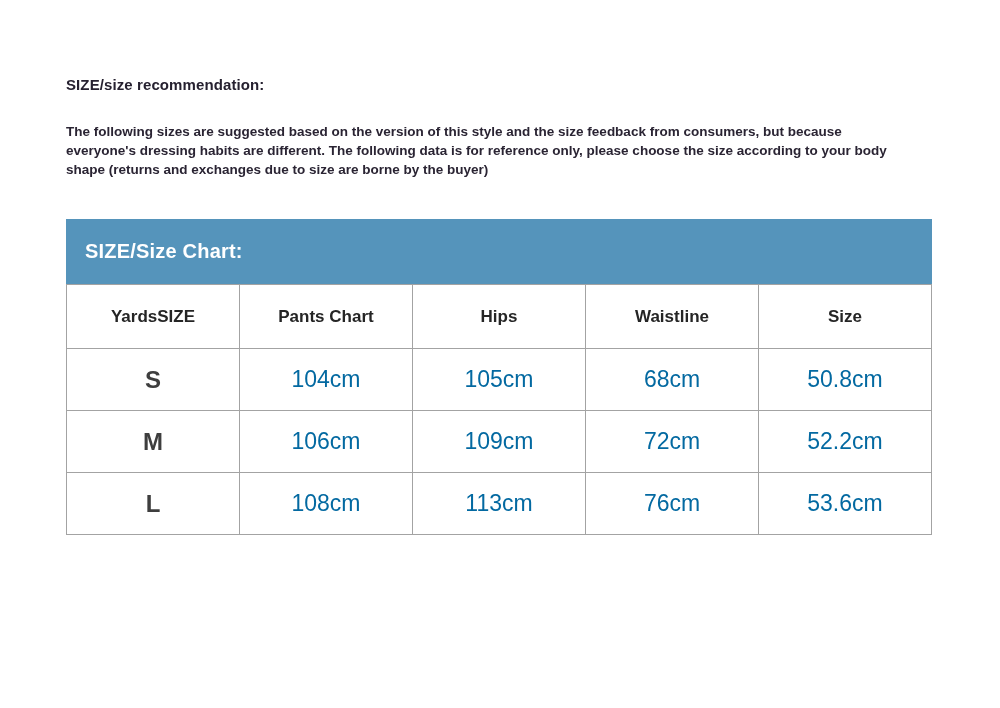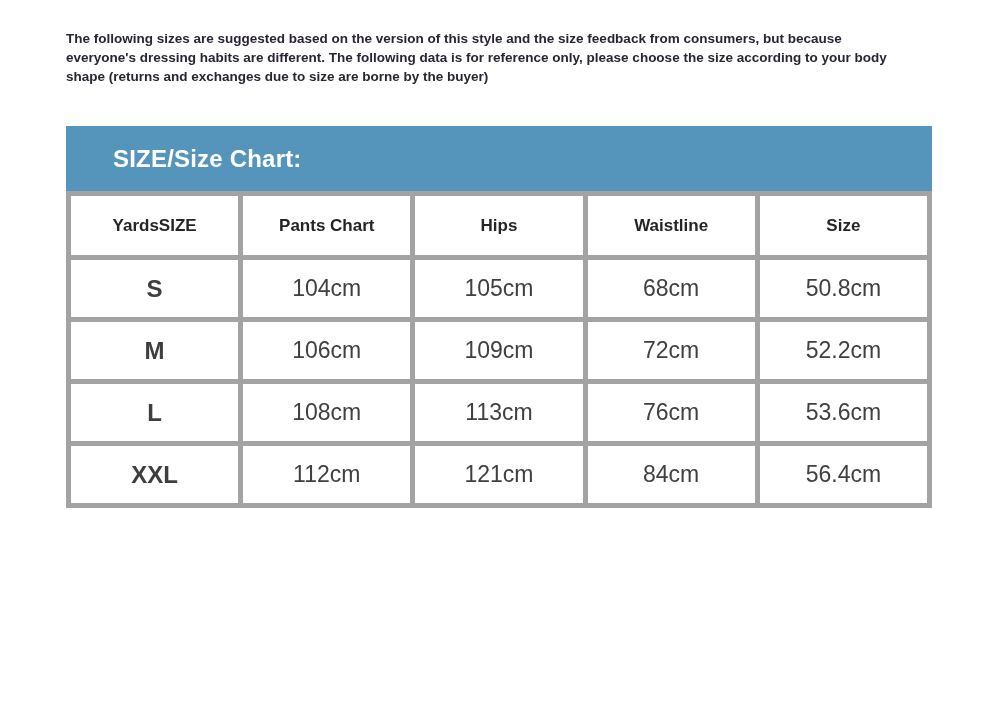--- a/index.html
+++ b/index.html
@@ -37,60 +37,60 @@
     margin-top: 40px;
     width: 866px;
     height: 65px;
     background: #5594bb;
     display: flex;
     align-items: center;
     padding-left: 19px;
   }
   .chart-banner-title {
     color: #ffffff;
-    font-size: 24px;
+    font-size: 20px;
     font-weight: bold;
     letter-spacing: 0.2px;
-    margin-left: 28px;
   }
   table.size-table {
     width: 866px;
     border-collapse: collapse;
     table-layout: fixed;
     background: #ffffff;
   }
   table.size-table th,
   table.size-table td {
-    border: 5px solid #a3a3a3;
+    border: 1px solid #a3a3a3;
     text-align: center;
     vertical-align: middle;
   }
   table.size-table th {
     height: 64px;
     font-size: 17px;
     font-weight: bold;
     color: #252525;
   }
   table.size-table td {
     height: 62px;
     font-size: 23px;
     font-weight: normal;
-    color: #404040;
+    color: #0369a1;
   }
   table.size-table td.size-label {
     font-size: 24px;
     font-weight: 600;
     color: #3e3e3e;
   }
 </style>
 </head>
 <body>
 
 <div class="content">
 
+  <div class="rec-heading">SIZE/size recommendation:</div>
 
   <div class="rec-paragraph">The following sizes are suggested based on the version of this style and the size feedback from consumers, but because everyone's dressing habits are different. The following data is for reference only, please choose the size according to your body shape (returns and exchanges due to size are borne by the buyer)</div>
 
   <div class="chart-banner">
     <span class="chart-banner-title">SIZE/Size Chart:</span>
   </div>
 
   <table class="size-table">
     <thead>
       <tr>
@@ -116,23 +116,16 @@
         <td>72cm</td>
         <td>52.2cm</td>
       </tr>
       <tr>
         <td class="size-label">L</td>
         <td>108cm</td>
         <td>113cm</td>
         <td>76cm</td>
         <td>53.6cm</td>
       </tr>
-      <tr>
-        <td class="size-label">XXL</td>
-        <td>112cm</td>
-        <td>121cm</td>
-        <td>84cm</td>
-        <td>56.4cm</td>
-      </tr>
     </tbody>
   </table>
 
 </div>
 
 </body></html>

